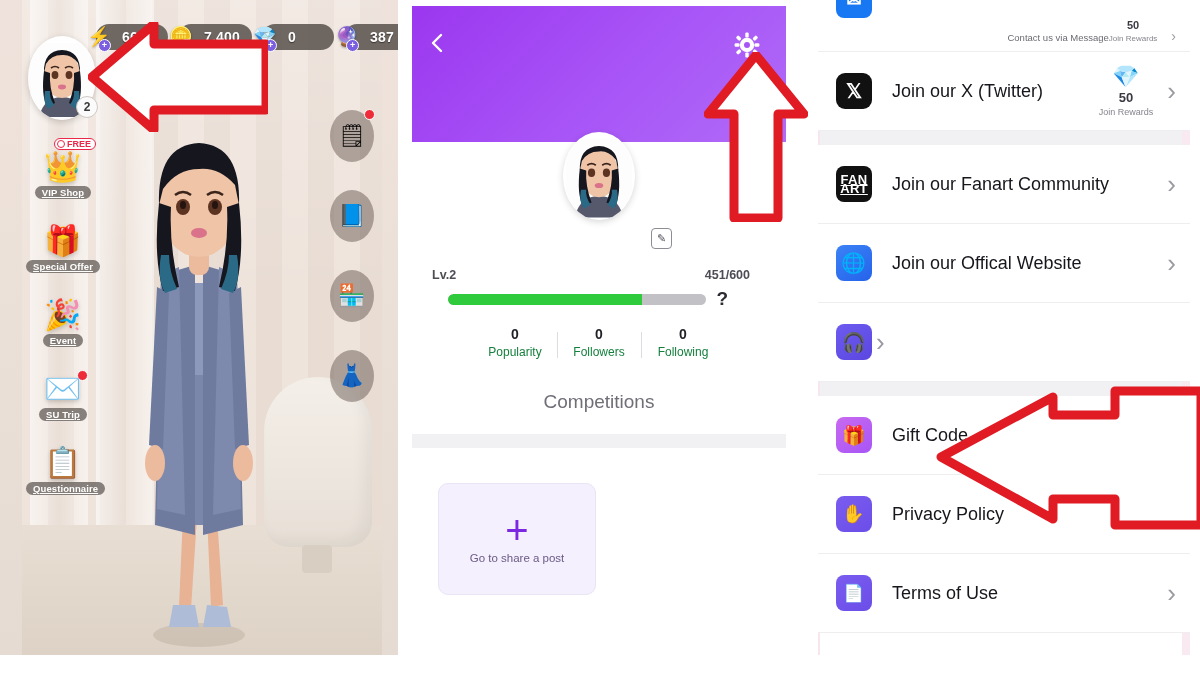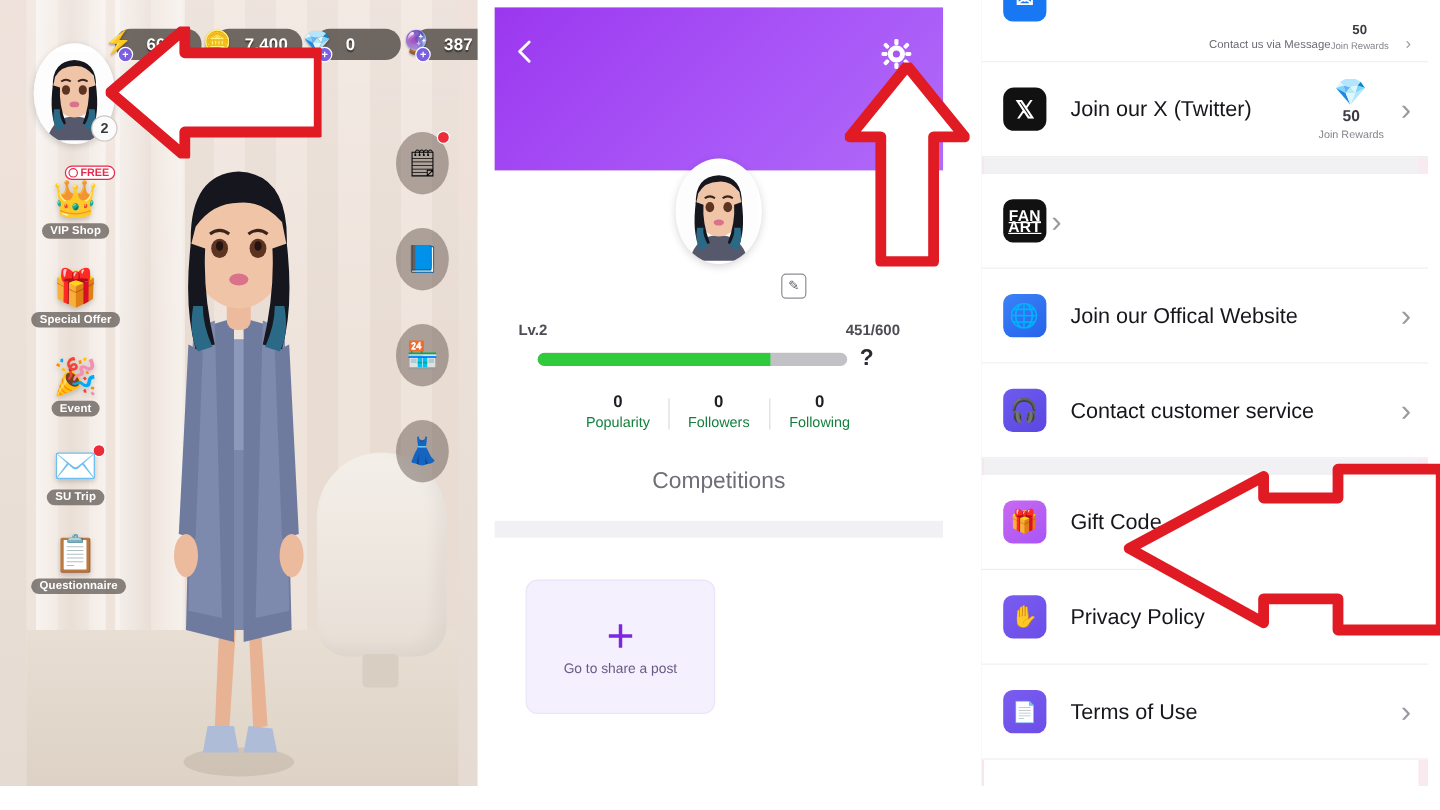--- a/index.html
+++ b/index.html
@@ -80,21 +80,21 @@
     font-size:12px; font-weight:700; display:flex; align-items:center; justify-content:center; z-index:7;
   }
 
   
   .left-menu { position:absolute; left:26px; top:152px; width:74px; z-index:5; }
   .lm-item { position:relative; margin-bottom:26px; text-align:center; }
   .lm-glyph { font-size:30px; line-height:1; display:block; filter: drop-shadow(0 2px 2px rgba(0,0,0,.18)); }
   .lm-label {
     display:inline-block; margin-top:2px; padding:1px 7px; border-radius:8px;
     background: rgba(92,84,80,.72); color:#fff; font-size:9.5px; font-weight:700;
-    white-space:nowrap; letter-spacing:.1px;
+    white-space:nowrap; letter-spacing:.1px;text-decoration:underline;
   }
   .free-tag {
     position:absolute; left:28px; top:-14px; background:#fff; color:#e8294a;
     border:1.5px solid #e8294a; border-radius:8px; font-size:9px; font-weight:800;
     padding:0 4px 0 2px; display:flex; align-items:center; gap:2px; z-index:3;
   }
   .free-tag i { width:8px; height:8px; border-radius:50%; border:1.5px solid #e8294a; display:inline-block; }
   .dot-red {
     position:absolute; right:12px; top:-4px; width:11px; height:11px; border-radius:50%;
     background:#ee2b38; border:1.5px solid #fff;
@@ -440,32 +440,32 @@
       <div class="chev">›</div>
     </div>
 
     <div class="row-gap"></div>
 
     <div class="row">
       <div class="sq-ico fanart">
         <span>FAN</span>
         <span>ART</span>
       </div>
+      <div class="row-label">Join our Fanart Community</div>
       <div class="chev">›</div>
     </div>
 
     <div class="row">
       <div class="sq-ico web">🌐</div>
       <div class="row-label">Join our Offical Website</div>
       <div class="chev">›</div>
     </div>
 
     <div class="row">
       <div class="sq-ico cs">🎧</div>
-      <div class="row-label">Contact customer service</div>
       <div class="chev">›</div>
     </div>
 
     <div class="row-gap"></div>
 
     <div class="row">
       <div class="sq-ico gift">🎁</div>
       <div class="row-label">Gift Code</div>
       <div class="chev">›</div>
     </div>

